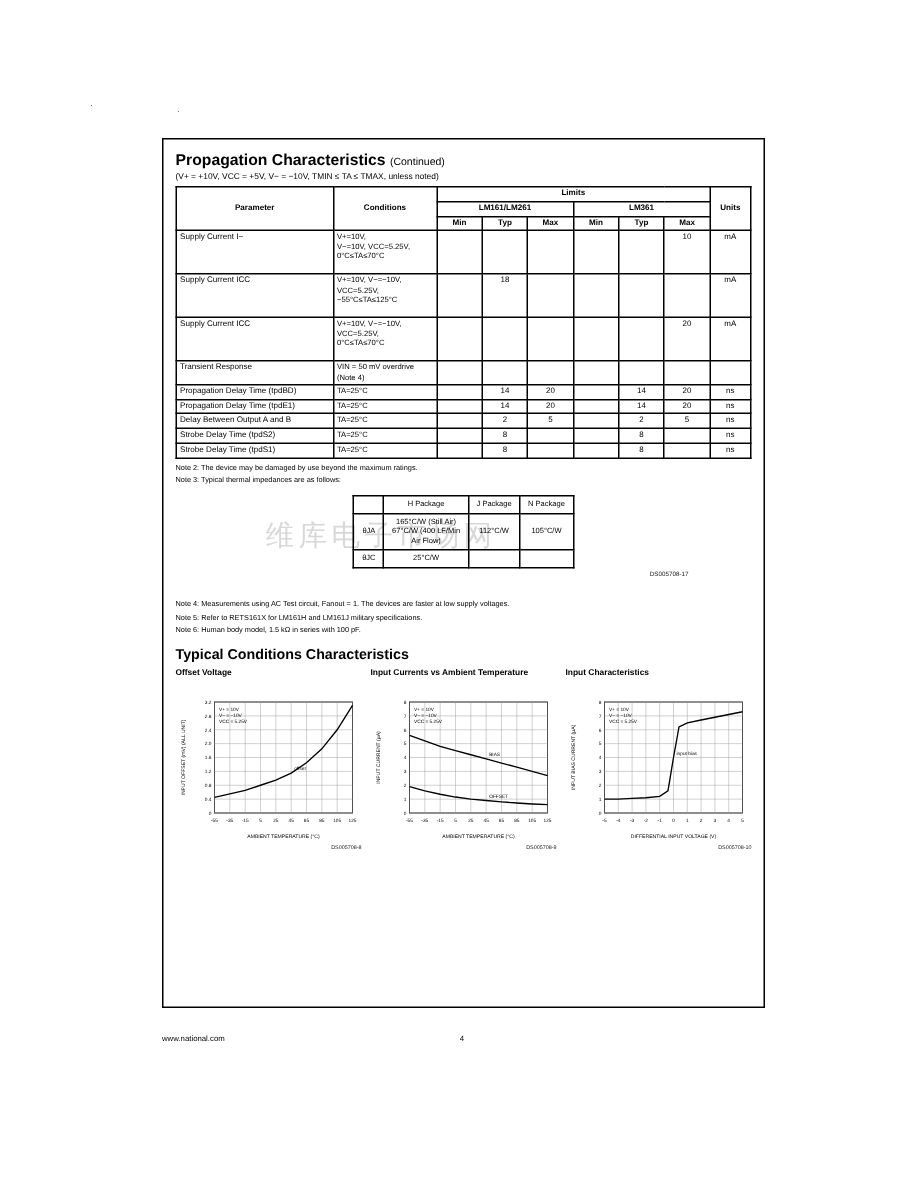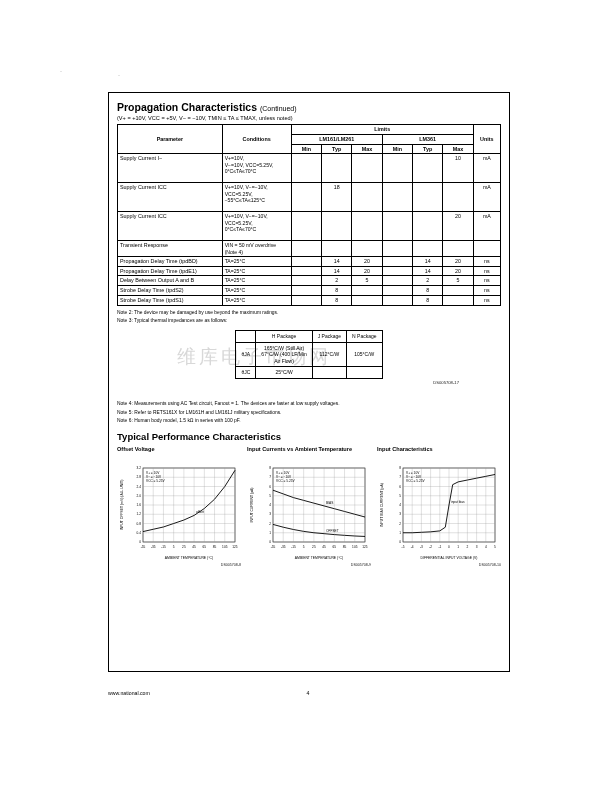--- a/index.html
+++ b/index.html
@@ -227,21 +227,21 @@
         </table>
         <div class="thermid">DS005708-17</div>
       </div>
 
       <div class="notes">
         <p>Note 4: Measurements using AC Test circuit, Fanout = 1. The devices are faster at low supply voltages.</p>
         <p>Note 5: Refer to RETS161X for LM161H and LM161J military specifications.</p>
         <p>Note 6: Human body model, 1.5 kΩ in series with 100 pF.</p>
       </div>
 
-      <h2 class="tpc">Typical Performance Characteristics</h2>
+      <h2 class="tpc">Typical Conditions Characteristics</h2>
 
       <div class="charts" id="charts">
           <div class="chart">
             <div class="ctitle">Offset Voltage</div>
             <div class="plotbox">
               <svg width="124" height="100">
                 <rect x="26" y="6" width="92" height="74" fill="#fff" stroke="#000" stroke-width="0.6"></rect>
                 <line x1="26" y1="6" x2="26" y2="80" stroke="#999" stroke-width="0.3"></line>
                 <line x1="36.22222222222222" y1="6" x2="36.22222222222222" y2="80" stroke="#999" stroke-width="0.3"></line>
                 <line x1="46.44444444444444" y1="6" x2="46.44444444444444" y2="80" stroke="#999" stroke-width="0.3"></line>

